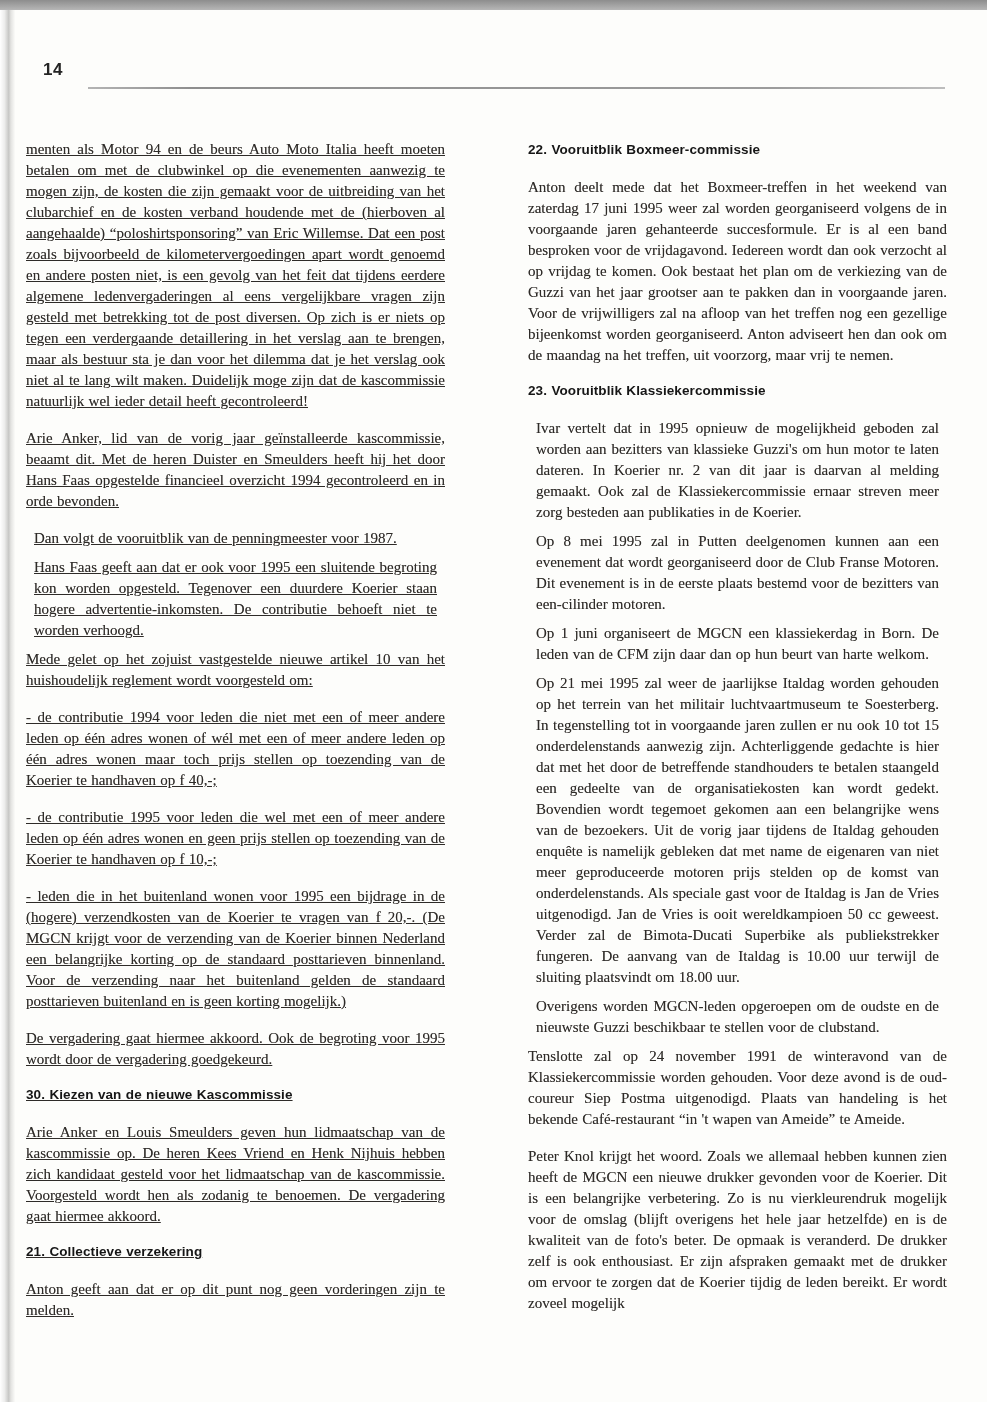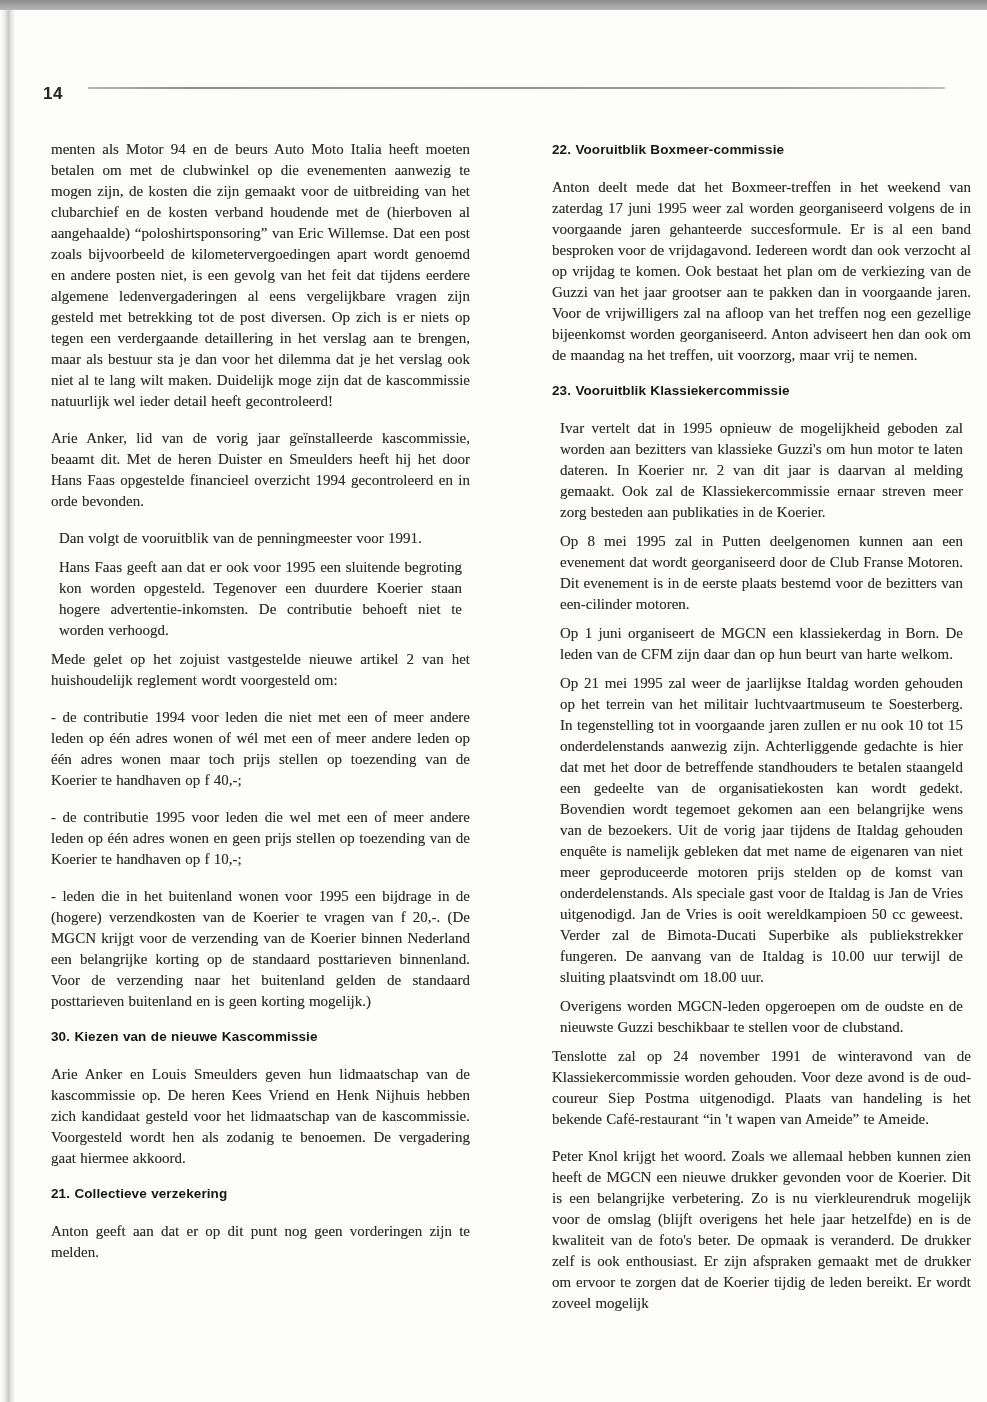--- a/index.html
+++ b/index.html
@@ -7,32 +7,32 @@
     width:987px;height:1402px;position:relative;overflow:hidden;
     background:#fdfdfb;
     font-family:"Liberation Serif", serif;
   }
   
   .top-band{position:absolute;top:0;left:0;width:987px;height:10px;
     background:linear-gradient(#8d8d8d,#b6b6b6);}
   .left-edge{position:absolute;top:10px;left:0;width:15px;height:1392px;
     background:linear-gradient(90deg,#ffffff 0%,#ededec 30%,#c7c7c5 58%,#e2e2e0 72%,#fbfbf9 100%);}
   
-  .pagenum{position:absolute;left:43px;top:84px;
+  .pagenum{position:absolute;left:43px;top:60px;
     font-family:"Liberation Sans",sans-serif;font-weight:700;font-size:17px;color:#242424;
     letter-spacing:.5px;}
   .rule{position:absolute;left:88px;top:87px;width:857px;height:2px;
     background:linear-gradient(90deg,#b4b4b4,#8e8e8e 12%,#9c9c9c 80%,#bdbdbd);}
   
   .col{position:absolute;width:419px;color:#2e2b28;
     font-size:15px;line-height:21px;text-align:justify;
     text-shadow:0 0 .4px rgba(46,43,40,.45);
     word-spacing:.5px;}
-  .col-left{left:51px;top:139px;height:1250px;}
-  .col-right{left:552px;top:141px;height:1255px;}
+  .col-left{left:26px;top:139px;height:1250px;text-decoration:underline;}
+  .col-right{left:528px;top:141px;height:1255px;}
   .para{margin:0 0 16px 0;}
   .tight{margin:8px;}
   .heading{
     font-family:"Liberation Sans",sans-serif;font-weight:700;
     font-size:13.5px;line-height:17px;color:#161616;
     margin:8px 0 19px 0;text-align:left;letter-spacing:.1px;
     text-shadow:none;}
   .heading.first{margin-top:0;}
 </style>
 </head>
@@ -40,26 +40,27 @@
 
 <div class="top-band"></div>
 <div class="left-edge"></div>
 
 <div class="pagenum">14</div>
 <div class="rule"></div>
 
 <div class="col col-left">
   <p class="para">menten als Motor 94 en de beurs Auto Moto Italia heeft moeten betalen om met de clubwinkel op die evenementen aanwezig te mogen zijn, de kosten die zijn gemaakt voor de uitbreiding van het clubarchief en de kosten verband houdende met de (hierboven al aangehaalde) “poloshirtsponsoring” van Eric Willemse. Dat een post zoals bijvoorbeeld de kilometervergoedingen apart wordt genoemd en andere posten niet, is een gevolg van het feit dat tijdens eerdere algemene ledenvergaderingen al eens vergelijkbare vragen zijn gesteld met betrekking tot de post diversen. Op zich is er niets op tegen een verdergaande detaillering in het verslag aan te brengen, maar als bestuur sta je dan voor het dilemma dat je het verslag ook niet al te lang wilt maken. Duidelijk moge zijn dat de kascommissie natuurlijk wel ieder detail heeft gecontroleerd!</p>
   <p class="para">Arie Anker, lid van de vorig jaar geïnstalleerde kascommissie, beaamt dit. Met de heren Duister en Smeulders heeft hij het door Hans Faas opgestelde financieel overzicht 1994 gecontroleerd en in orde bevonden.</p>
-  <p class="para tight">Dan volgt de vooruitblik van de penningmeester voor 1991.</p>
+  <p class="para tight">Dan volgt de vooruitblik van de penningmeester voor 1987.</p>
   <p class="para tight">Hans Faas geeft aan dat er ook voor 1995 een sluitende begroting kon worden opgesteld. Tegenover een duurdere Koerier staan hogere advertentie-inkomsten. De contributie behoeft niet te worden verhoogd.</p>
-  <p class="para">Mede gelet op het zojuist vastgestelde nieuwe artikel 2 van het huishoudelijk reglement wordt voorgesteld om:</p>
+  <p class="para">Mede gelet op het zojuist vastgestelde nieuwe artikel 10 van het huishoudelijk reglement wordt voorgesteld om:</p>
   <p class="para">- de contributie 1994 voor leden die niet met een of meer andere leden op één adres wonen of wél met een of meer andere leden op één adres wonen maar toch prijs stellen op toezending van de Koerier te handhaven op f 40,-;</p>
   <p class="para">- de contributie 1995 voor leden die wel met een of meer andere leden op één adres wonen en geen prijs stellen op toezending van de Koerier te handhaven op f 10,-;</p>
   <p class="para">- leden die in het buitenland wonen voor 1995 een bijdrage in de (hogere) verzendkosten van de Koerier te vragen van f 20,-. (De MGCN krijgt voor de verzending van de Koerier binnen Nederland een belangrijke korting op de standaard posttarieven binnenland. Voor de verzending naar het buitenland gelden de standaard posttarieven buitenland en is geen korting mogelijk.)</p>
+  <p class="para">De vergadering gaat hiermee akkoord. Ook de begroting voor 1995 wordt door de vergadering goedgekeurd.</p>
   <h3 class="heading">30. Kiezen van de nieuwe Kascommissie</h3>
   <p class="para">Arie Anker en Louis Smeulders geven hun lidmaatschap van de kascommissie op. De heren Kees Vriend en Henk Nijhuis hebben zich kandidaat gesteld voor het lidmaatschap van de kascommissie. Voorgesteld wordt hen als zodanig te benoemen. De vergadering gaat hiermee akkoord.</p>
   <h3 class="heading">21. Collectieve verzekering</h3>
   <p class="para">Anton geeft aan dat er op dit punt nog geen vorderingen zijn te melden.</p>
 </div>
 
 <div class="col col-right">
   <h3 class="heading first">22. Vooruitblik Boxmeer-commissie</h3>
   <p class="para">Anton deelt mede dat het Boxmeer-treffen in het weekend van zaterdag 17 juni 1995 weer zal worden georganiseerd volgens de in voorgaande jaren gehanteerde succesformule. Er is al een band besproken voor de vrijdagavond. Iedereen wordt dan ook verzocht al op vrijdag te komen. Ook bestaat het plan om de verkiezing van de Guzzi van het jaar grootser aan te pakken dan in voorgaande jaren. Voor de vrijwilligers zal na afloop van het treffen nog een gezellige bijeenkomst worden georganiseerd. Anton adviseert hen dan ook om de maandag na het treffen, uit voorzorg, maar vrij te nemen.</p>
   <h3 class="heading">23. Vooruitblik Klassiekercommissie</h3>

